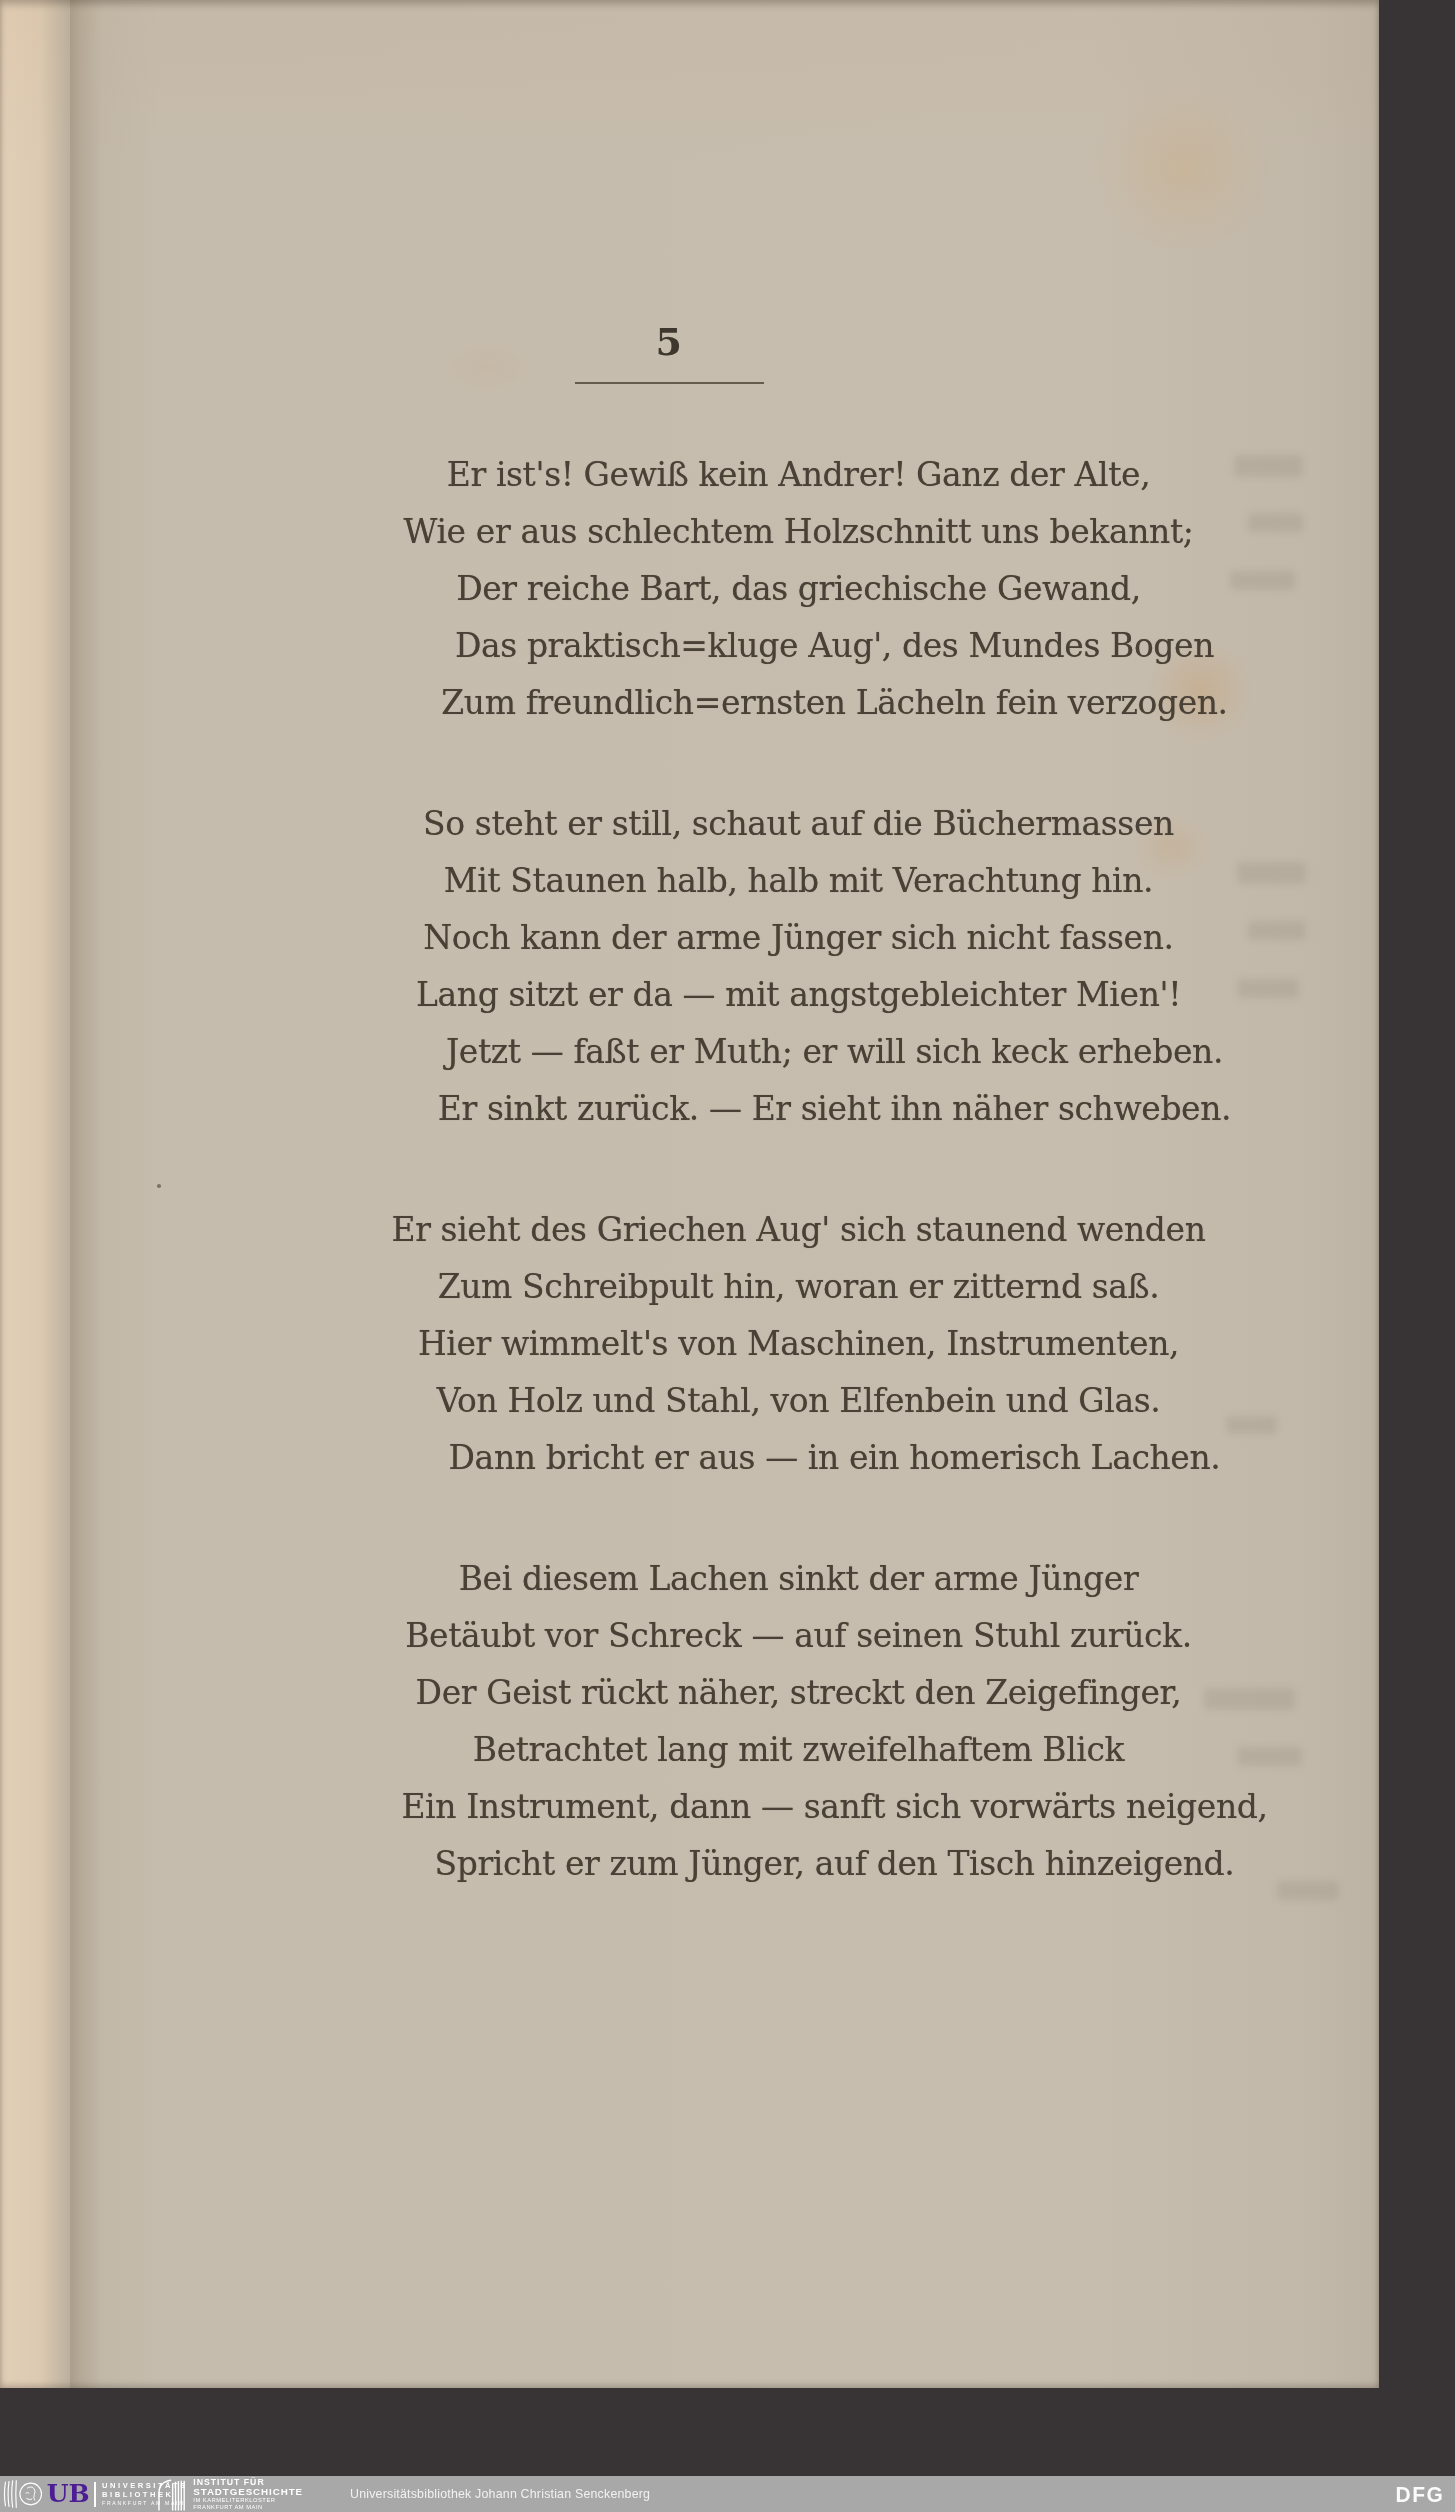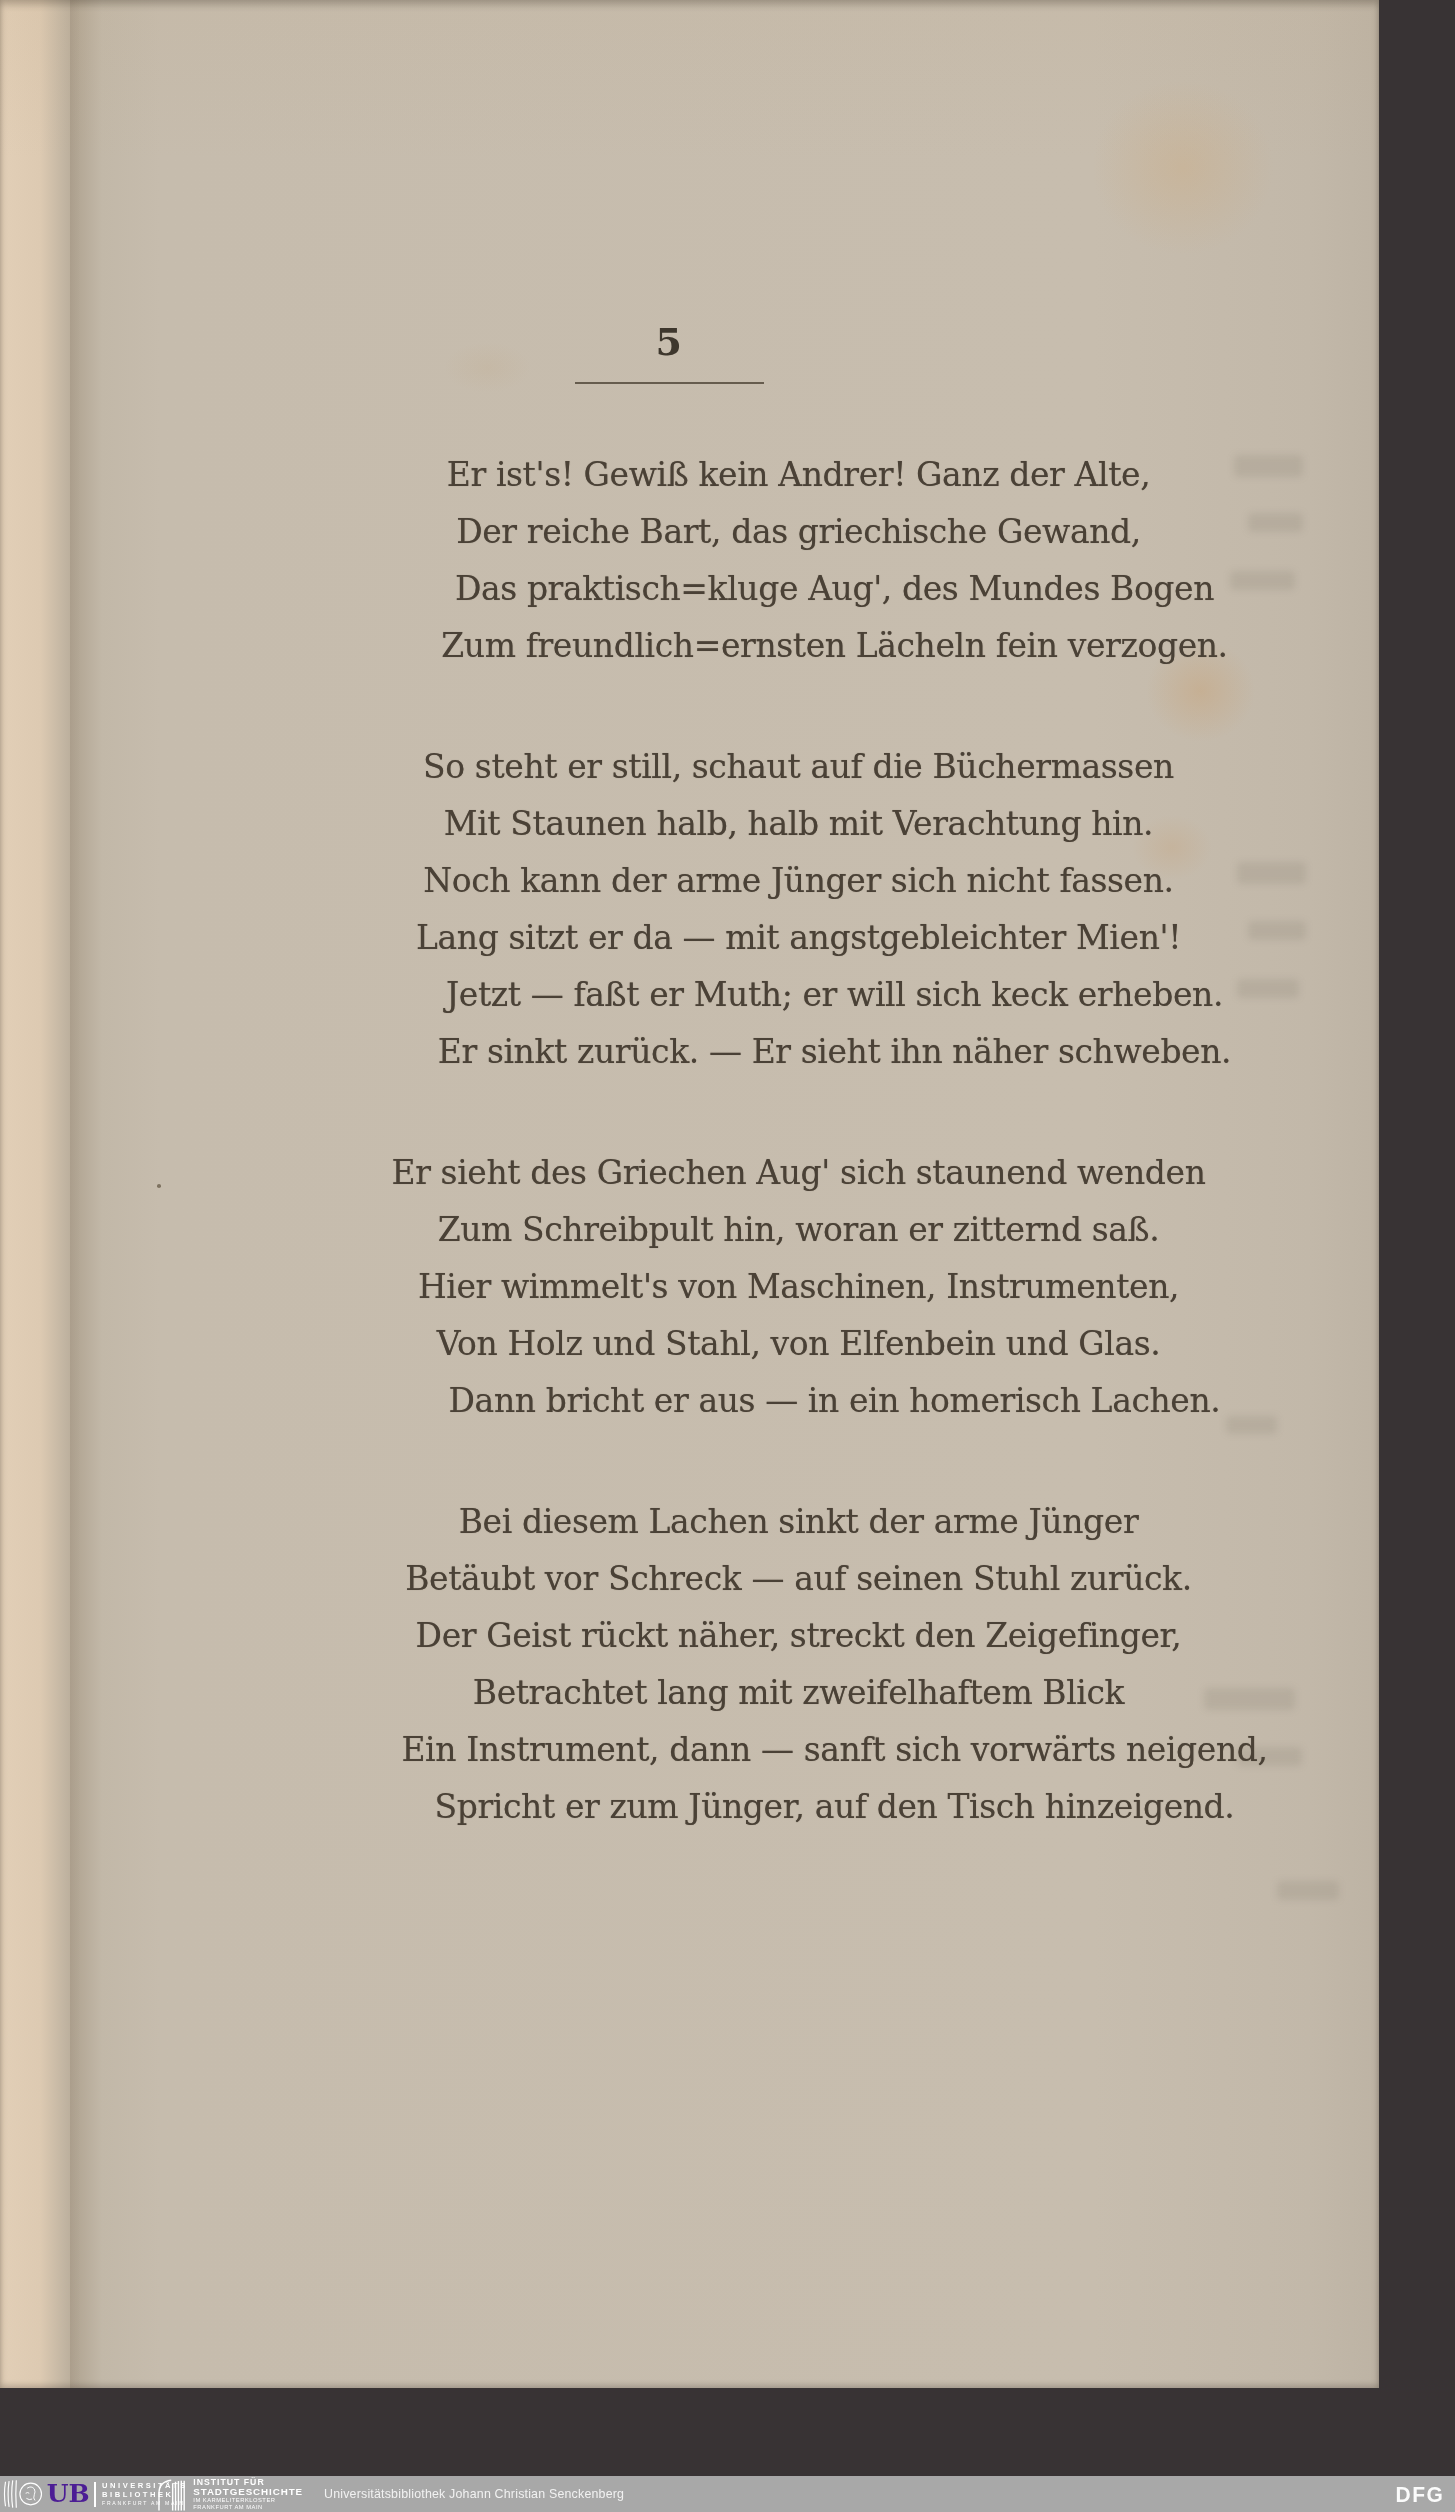--- a/index.html
+++ b/index.html
@@ -84,21 +84,21 @@
   .ub-text .l1,.ub-text .l2{
     font-size:7.6px; letter-spacing:2.5px; color:#fff; line-height:8px; font-weight:bold;}
   .ub-text .l3{font-size:5.1px; letter-spacing:1.7px; color:#fff; line-height:5.8px;}
   .isg{position:absolute; left:155px; top:0; height:36px;}
   .isg svg{display:block; margin-right:7.3px;}
   .isg-text{display:flex; flex-direction:column; justify-content:center; gap:0;}
   .isg-text .l1{font-size:8.7px; font-weight:bold; letter-spacing:1px; line-height:9.5px; color:#fff;}
   .isg-text .l2{font-size:9.8px; font-weight:bold; letter-spacing:0.9px; line-height:10.2px; color:#fff;}
   .isg-text .l3,.isg-text .l4{font-size:5.8px; letter-spacing:0.5px; line-height:6.5px; color:#fdfdfd;}
   .credit{
-    position:absolute; left:324px; top:0; height:36px; line-height:36px;
+    position:absolute; left:350px; top:0; height:36px; line-height:36px;
     font-size:12.4px; letter-spacing:0.2px; color:var(--footer_text);
   }
   .dfg{
     position:absolute; right:11.6px; top:0; height:36px; line-height:38px;
     font-size:21px; font-weight:bold; letter-spacing:1.5px; color:#fbfbfb;
     transform:scaleY(1.05);
   }
 </style>
 </head>
 <body>
@@ -122,20 +122,21 @@
   <div class="smudge" style="left:1204px;top:1688px;width:91px;height:22px"></div>
   <div class="smudge" style="left:1237px;top:1747px;width:65px;height:19px"></div>
   <div class="smudge" style="left:1277px;top:1881px;width:62px;height:19px"></div>
 
   <div class="page-number">5</div>
   <div class="header-rule"></div>
 
   <div class="poem">
       <div class="stanza">
         <div class="line">Er ist's! Gewiß kein Andrer! Ganz der Alte,</div>
+        <div class="line">Wie er aus schlechtem Holzschnitt uns bekannt;</div>
         <div class="line">Der reiche Bart, das griechische Gewand,</div>
         <div class="line indent">Das praktisch=kluge Aug', des Mundes Bogen</div>
         <div class="line indent">Zum freundlich=ernsten Lächeln fein verzogen.</div>
       </div>
       <div class="stanza">
         <div class="line">So steht er still, schaut auf die Büchermassen</div>
         <div class="line">Mit Staunen halb, halb mit Verachtung hin.</div>
         <div class="line">Noch kann der arme Jünger sich nicht fassen.</div>
         <div class="line">Lang sitzt er da — mit angstgebleichter Mien'!</div>
         <div class="line indent">Jetzt — faßt er Muth; er will sich keck erheben.</div>

